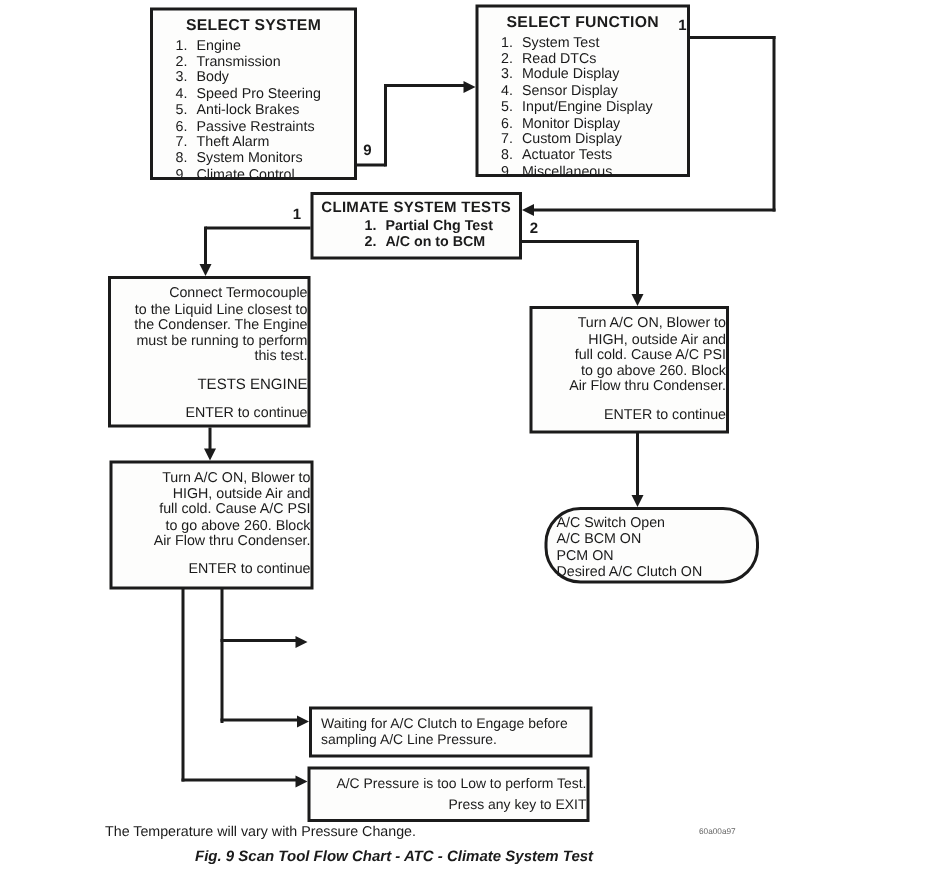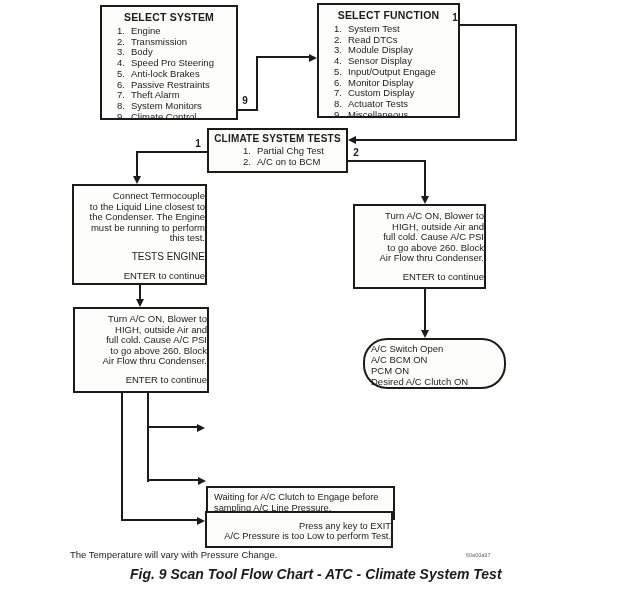--- a/index.html
+++ b/index.html
@@ -41,31 +41,31 @@
     </div>
   </div>
 
   <div class="box" style="left:317px;top:3px;width:143px;height:115px;">
     <div class="box-title">SELECT FUNCTION</div>
     <div class="menu-items">
       <div class="mi"><span class="n">1.</span><span>System Test</span></div>
       <div class="mi"><span class="n">2.</span><span>Read DTCs</span></div>
       <div class="mi"><span class="n">3.</span><span>Module Display</span></div>
       <div class="mi"><span class="n">4.</span><span>Sensor Display</span></div>
-      <div class="mi"><span class="n">5.</span><span>Input/Output Engage</span></div>
+      <div class="mi"><span class="n">5.</span><span>Input/Engine Display</span></div>
       <div class="mi"><span class="n">6.</span><span>Monitor Display</span></div>
       <div class="mi"><span class="n">7.</span><span>Custom Display</span></div>
       <div class="mi"><span class="n">8.</span><span>Actuator Tests</span></div>
       <div class="mi"><span class="n">9.</span><span>Miscellaneous</span></div>
     </div>
   </div>
 
   <div class="box" style="left:207px;top:128px;width:141px;height:45px;">
     <div class="box-title" style="font-size:10px;padding-top:3px;">CLIMATE SYSTEM TESTS</div>
-    <div class="menu-items" style="padding:1px 0 0 34px;line-height:11px;">
+    <div class="menu-items" style="padding:1px 0 0 34px;line-height:11px;font-weight:bold;">
       <div class="mi"><span class="n">1.</span><span>Partial Chg Test</span></div>
       <div class="mi"><span class="n">2.</span><span>A/C on to BCM</span></div>
     </div>
   </div>
 
   <div class="box center" style="left:72px;top:184px;width:135px;height:101px;padding-top:5px;font-size:9.5px;line-height:10.6px;">
     <div class="para">Connect Termocouple
 to the Liquid Line closest to
 the Condenser.  The Engine
 must be running to perform
@@ -93,28 +93,28 @@
   </div>
 
   <div class="box" style="left:363px;top:338px;width:143px;height:51px;padding:4px 0 0 6px;font-size:9.5px;line-height:10.9px;border-radius:24px;">
     <div class="para">A/C Switch Open
 A/C BCM ON
 PCM ON
 Desired A/C Clutch ON</div>
   </div>
 
 
-  <div class="box" style="left:206px;top:486px;width:189px;height:34px;padding:4px 0 0 6px;font-size:9.3px;line-height:11px;">
+  <div class="box" style="left:206px;top:471px;width:189px;height:34px;padding:4px 0 0 6px;font-size:9.3px;line-height:11px;">
     <div class="para">Waiting for A/C Clutch to Engage before
 sampling A/C Line Pressure.</div>
   </div>
 
   <div class="box center" style="left:205px;top:511px;width:188px;height:37px;padding-top:4px;font-size:9.3px;">
+    <div>A/C Pressure is too Low to perform Test.</div>
     <div style="margin-top:4px;">Press any key to EXIT</div>
-    <div>A/C Pressure is too Low to perform Test.</div>
   </div>
 
   <div class="hl" style="left:238px;top:109px;width:19px;"></div>
   <div class="vl" style="left:256px;top:56px;height:55px;"></div>
   <div class="hl" style="left:256px;top:56px;width:55px;"></div>
   <div class="arr-r" style="left:309px;top:54px;"></div>
   <div class="clbl" style="left:238px;top:95px;">9</div>
 
   <div class="hl" style="left:460px;top:24px;width:57px;"></div>
   <div class="vl" style="left:515px;top:24px;height:117px;"></div>
@@ -143,15 +143,15 @@
   <div class="arr-r" style="left:197px;top:517px;"></div>
 
   <div class="vl" style="left:147px;top:392px;height:90px;"></div>
   <div class="hl" style="left:147px;top:426px;width:51px;"></div>
   <div class="arr-r" style="left:197px;top:424px;"></div>
   <div class="hl" style="left:147px;top:479px;width:52px;"></div>
   <div class="arr-r" style="left:198px;top:477px;"></div>
 
   <div style="position:absolute;left:70px;top:549px;font-size:9.5px;">The Temperature will vary with Pressure Change.</div>
   <div style="position:absolute;left:466px;top:552px;font-size:5.5px;color:#666;">60a00a97</div>
-  <div style="position:absolute;left:130px;top:566px;font-size:14px;font-weight:bold;font-style:italic;">Fig. 9 Scan Tool Flow Chart - ATC - Climate System Test</div>
+  <div style="position:absolute;left:130px;top:566px;font-size:10px;font-weight:bold;font-style:italic;">Fig. 9 Scan Tool Flow Chart - ATC - Climate System Test</div>
 
 </div>
 
 </body></html>

